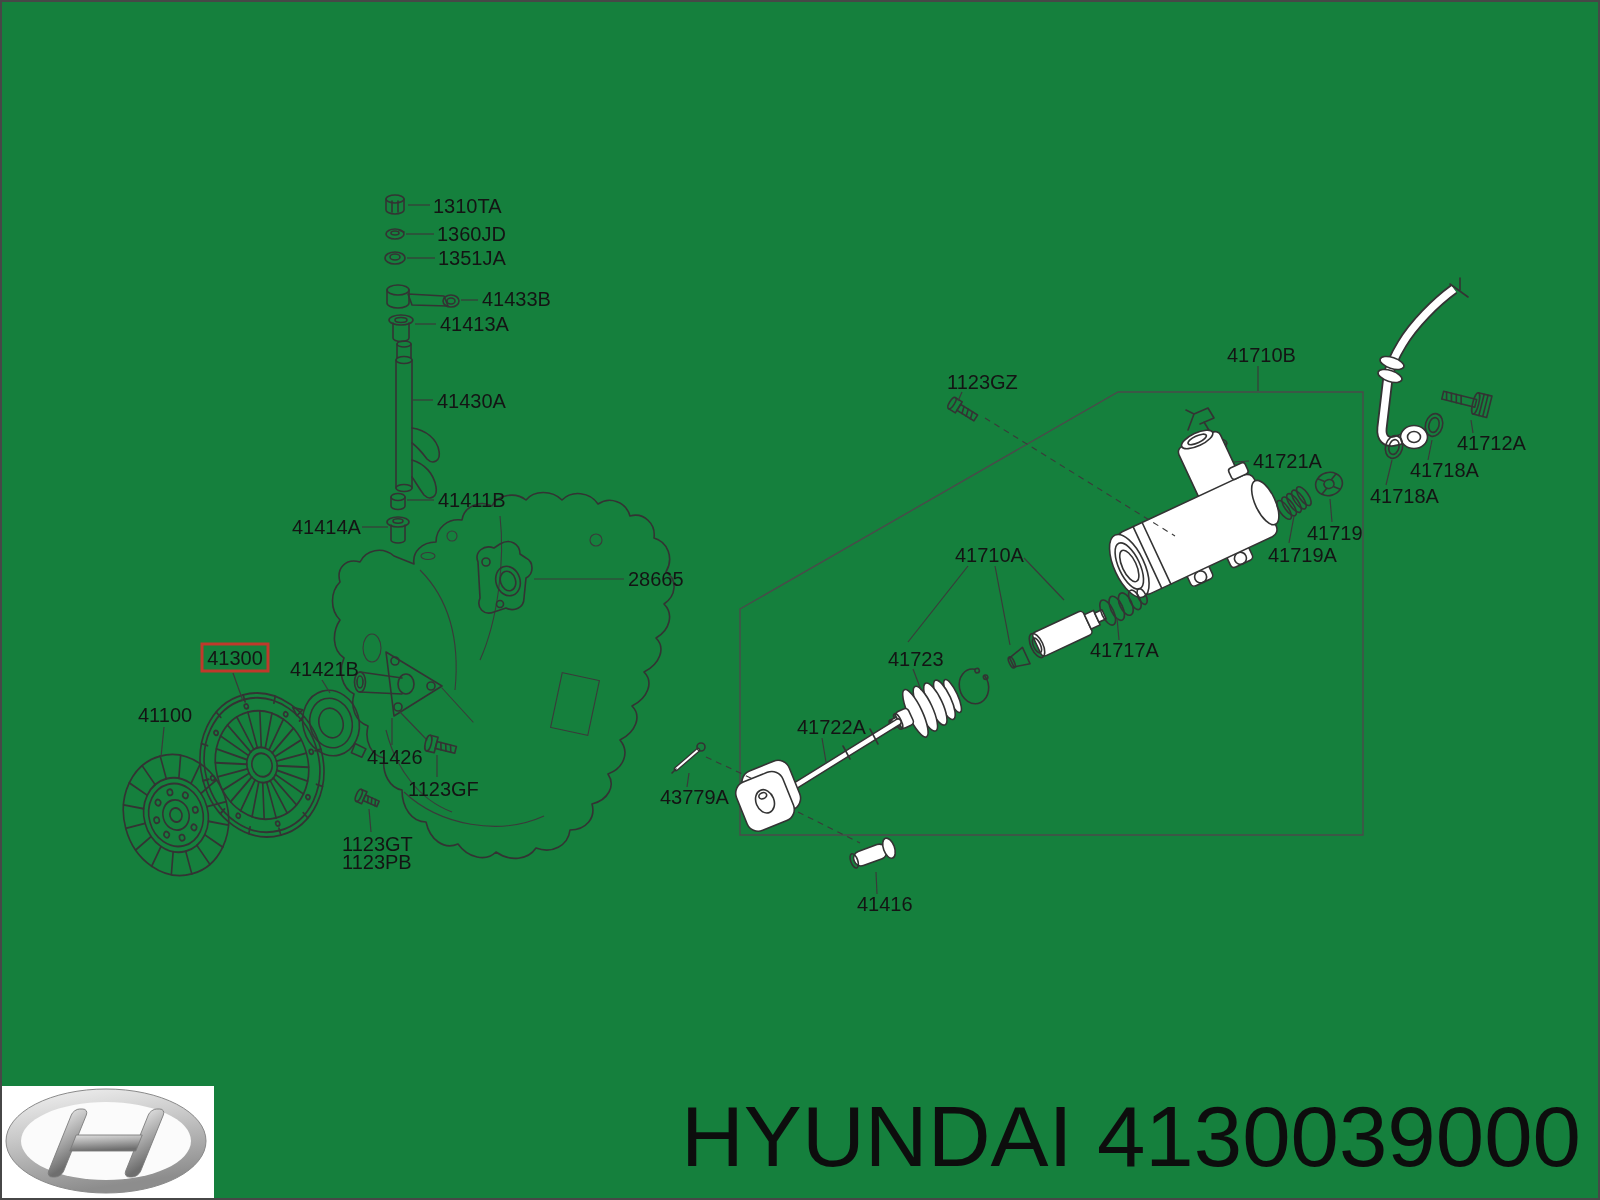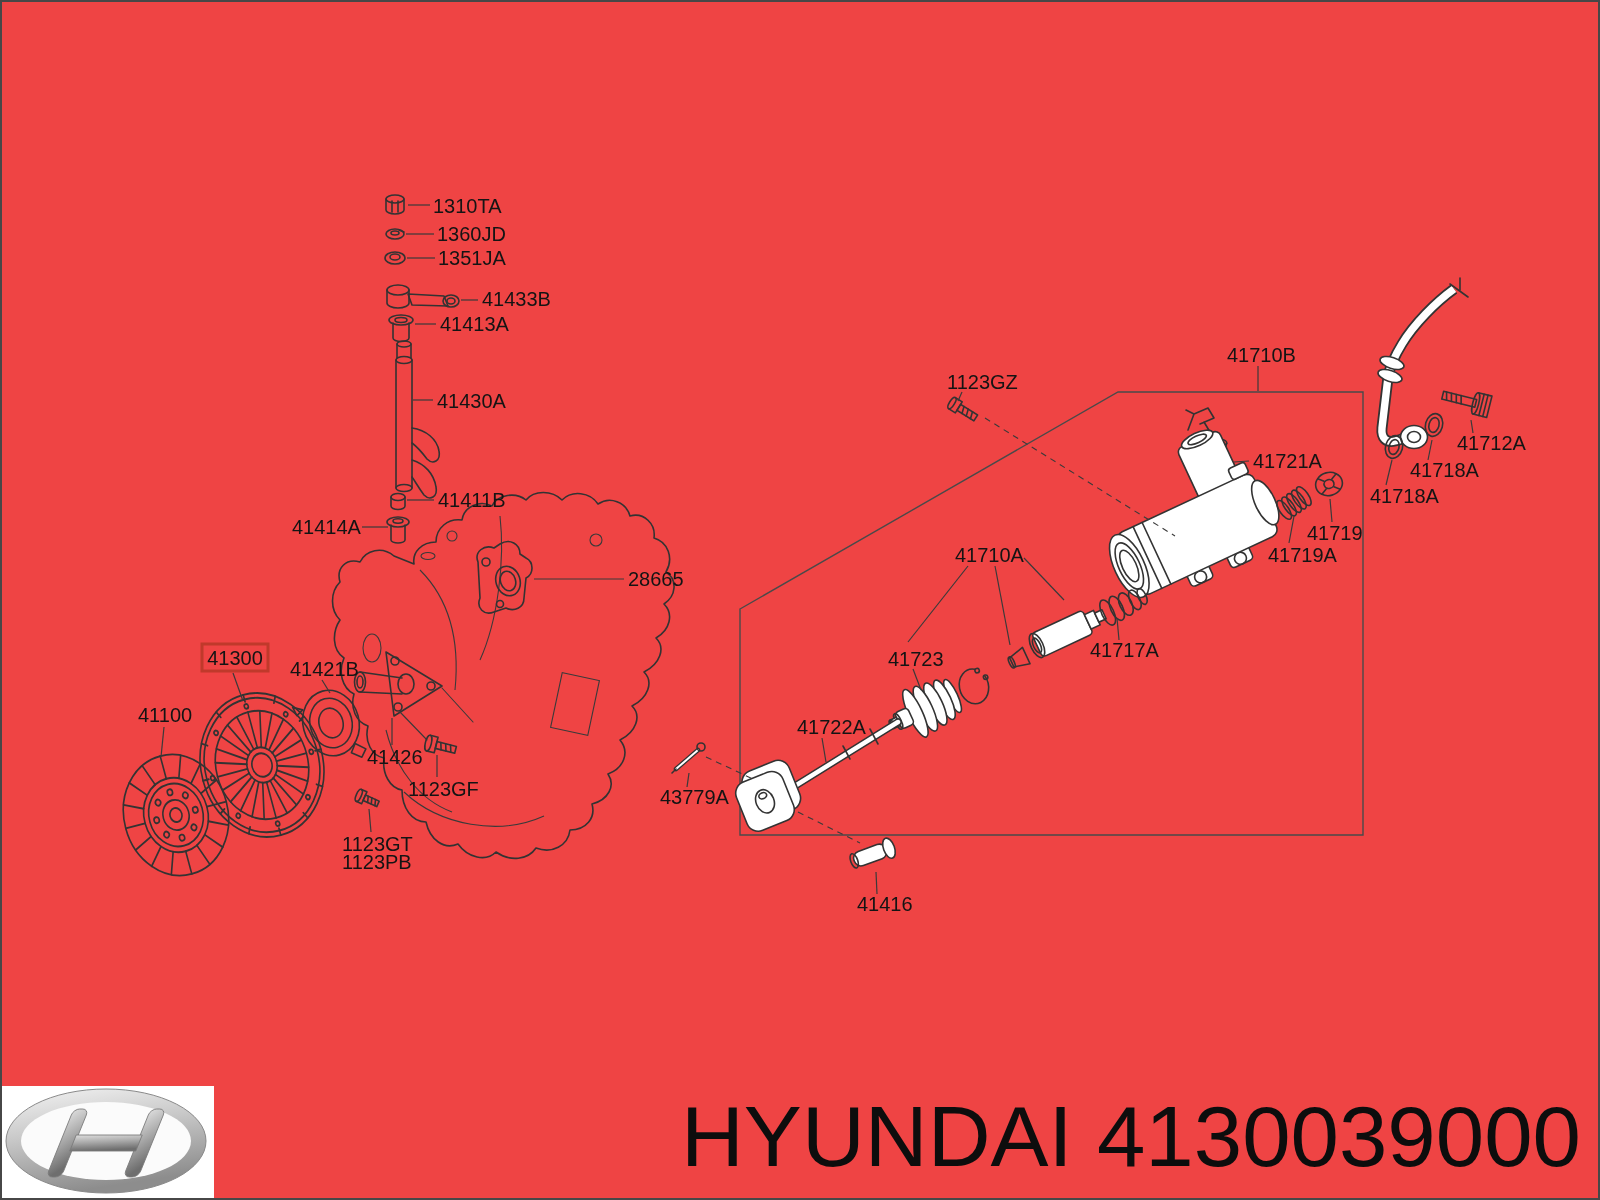--- a/index.html
+++ b/index.html
@@ -1,16 +1,16 @@
 <!DOCTYPE html>
 <html><head>
 <meta charset="utf-8">
 <style>
   html,body{margin:0;padding:0;background:#ffffff;}
-  .stage{position:relative;width:1600px;height:1200px;background:#ef4444;overflow:hidden;}
+  .stage{position:relative;width:1600px;height:1200px;background:#15803d;overflow:hidden;}
   svg{display:block;}
   .ln{stroke:#333;stroke-width:1.6;fill:none;stroke-linecap:round;stroke-linejoin:round;}
   .lnf{stroke:#333;stroke-width:1.6;fill:#fff;stroke-linecap:round;stroke-linejoin:round;}
   .thin{stroke:#3a3a3a;stroke-width:1.1;fill:none;}
   .leader{stroke:#3a3a3a;stroke-width:1.2;fill:none;}
   .dash{stroke:#3a3a3a;stroke-width:1.1;fill:none;stroke-dasharray:6 5;}
   .lbl{font-family:"Liberation Sans",sans-serif;font-size:20px;fill:#141414;}
   .footerlbl{font-family:"Liberation Sans",sans-serif;font-size:86px;fill:#0d0d0d;}
   .boxline{stroke:#4a4a4a;stroke-width:1.4;fill:none;}
   .red{stroke:#c0392b;stroke-width:3;fill:none;}

